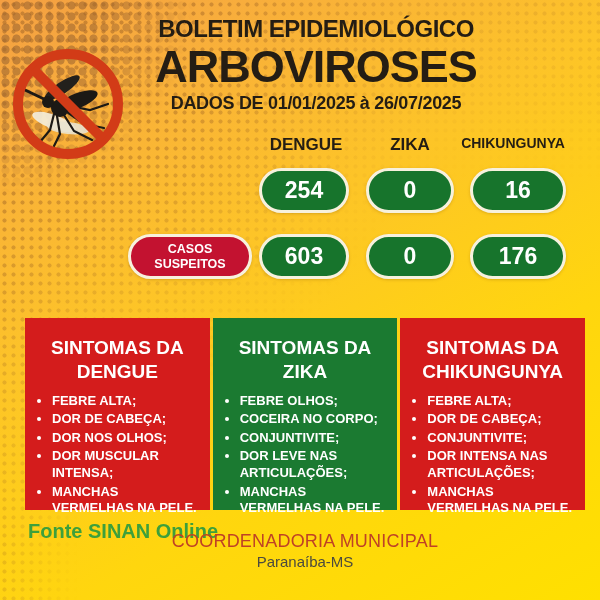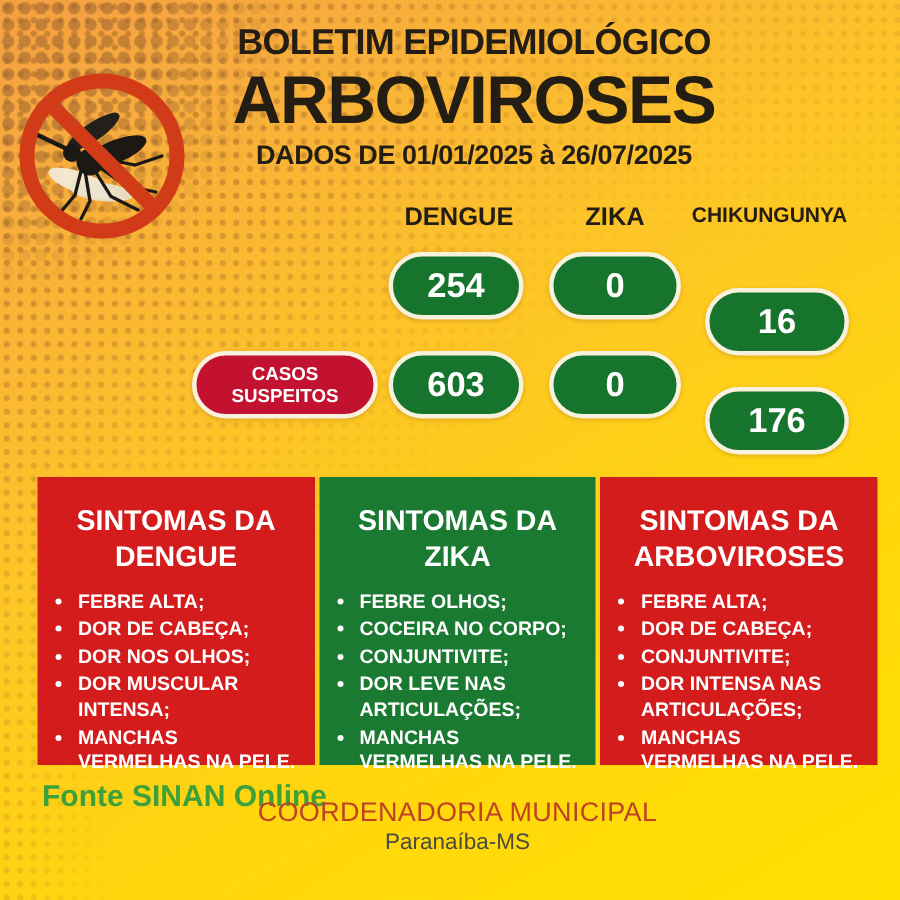--- a/index.html
+++ b/index.html
@@ -46,21 +46,21 @@
     border:3px solid #f7f1dd; color:#fff; font-weight:bold;
     display:flex; align-items:center; justify-content:center; text-align:center;
     box-shadow:0 1px 3px rgba(120,70,0,.25);
   }
   .pill.red   { background:#c31230; font-size:12.5px; line-height:1.15; padding:0 6px; }
   .pill.green { background:#17742c; font-size:23px; }
   .r1 { top:168px; } .r2 { top:234px; }
   .c-label { left:128px; width:124px; }
   .c-dengue { left:259px; width:90px; }
   .c-zika   { left:366px; width:88px; }
-  .c-chik   { left:470px; width:96px;margin-top:24px; }
+  .c-chik   { left:470px; width:96px; }
   
   .boxes { position:absolute; left:25px; top:318px; width:560px; display:flex; gap:3px; }
   .sbox { width:185px; height:192px; box-sizing:border-box; padding:10px 10px 0; color:#fff; }
   .sbox.red   { background:#d41c1c; }
   .sbox.green { background:#1b7a31; }
   .sbox h3 { margin:8px 0 9px; text-align:center; font-size:19px; line-height:1.25; font-weight:bold; }
   .sbox ul { margin:0; padding-left:17px; font-size:13px; font-weight:bold; line-height:1.28; }
   .sbox li { margin-bottom:2px; }
   
   .source { position:absolute; left:28px; top:520px; font-size:20px; font-weight:bold; color:#3da03b; }
@@ -136,21 +136,21 @@
       <h3>SINTOMAS DA ZIKA</h3>
       <ul>
         <li>FEBRE OLHOS;</li>
         <li>COCEIRA NO CORPO;</li>
         <li>CONJUNTIVITE;</li>
         <li>DOR LEVE NAS ARTICULAÇÕES;</li>
         <li>MANCHAS VERMELHAS NA PELE.</li>
       </ul>
     </div>
     <div class="sbox red">
-      <h3>SINTOMAS DA ARBOVIROSES</h3>
+      <h3>SINTOMAS DA CHIKUNGUNYA</h3>
       <ul>
         <li>FEBRE ALTA;</li>
         <li>DOR DE CABEÇA;</li>
         <li>CONJUNTIVITE;</li>
         <li>DOR INTENSA NAS ARTICULAÇÕES;</li>
         <li>MANCHAS VERMELHAS NA PELE.</li>
       </ul>
     </div>
   </div>
 

